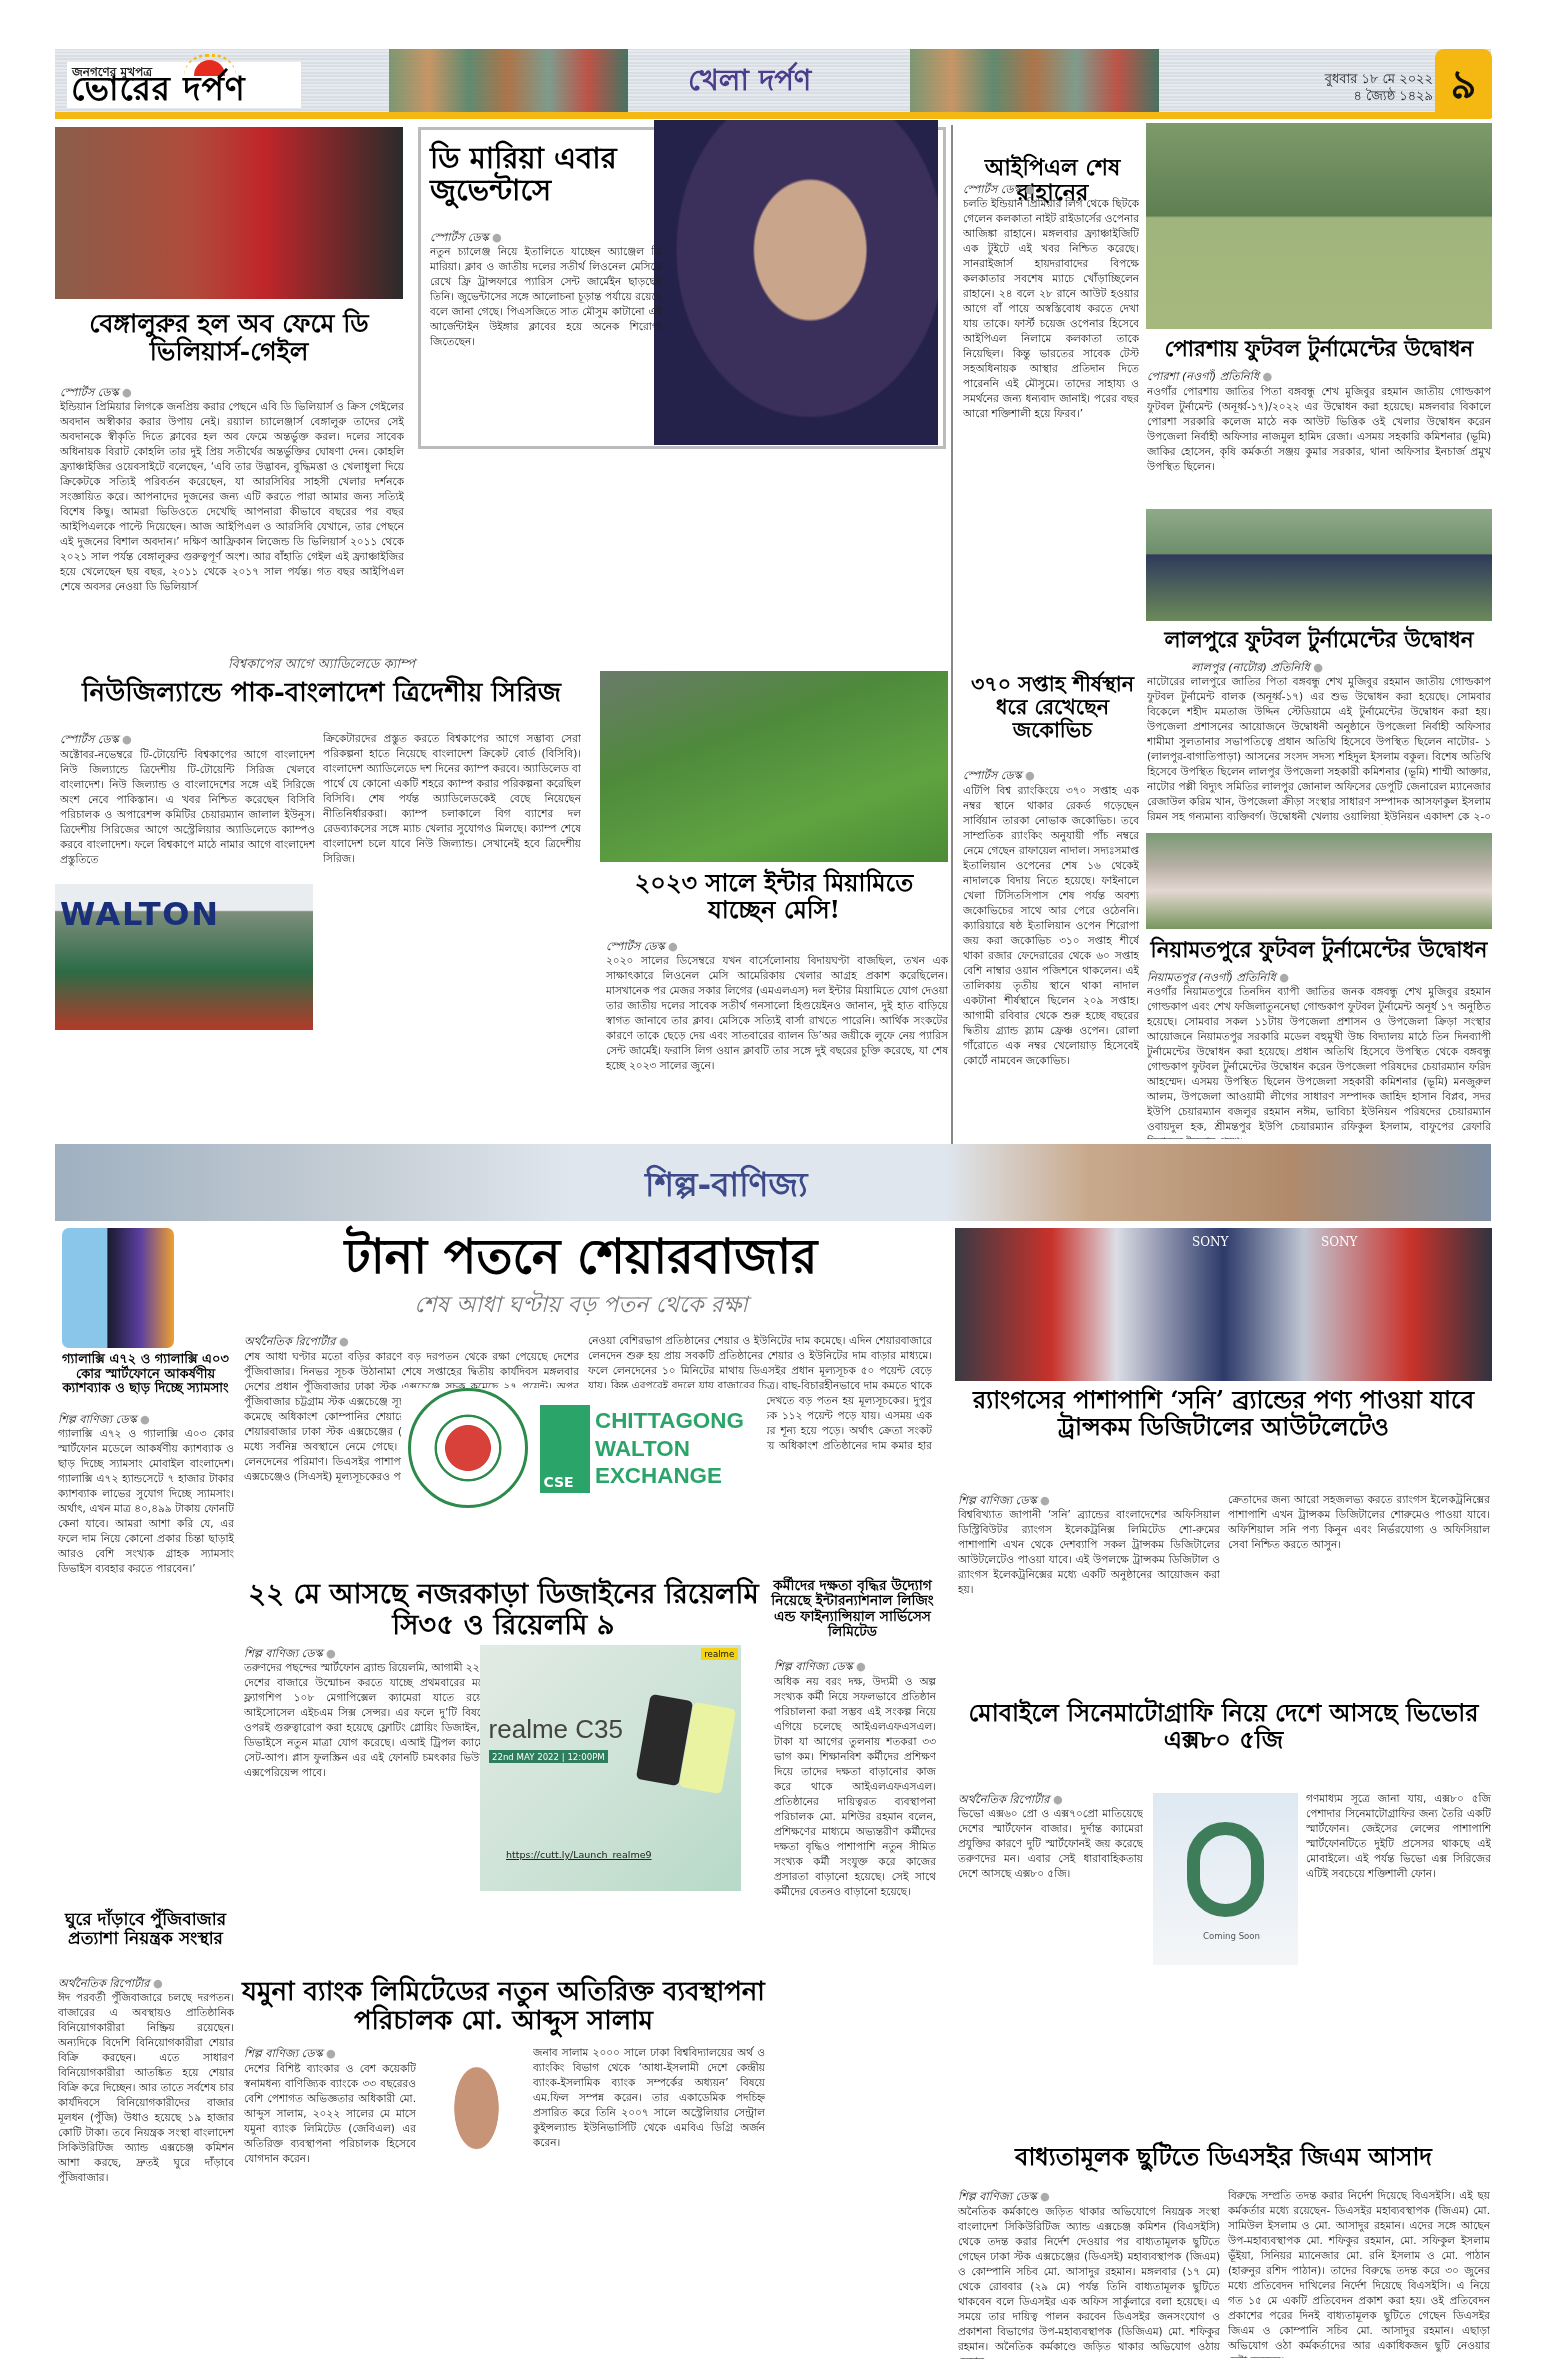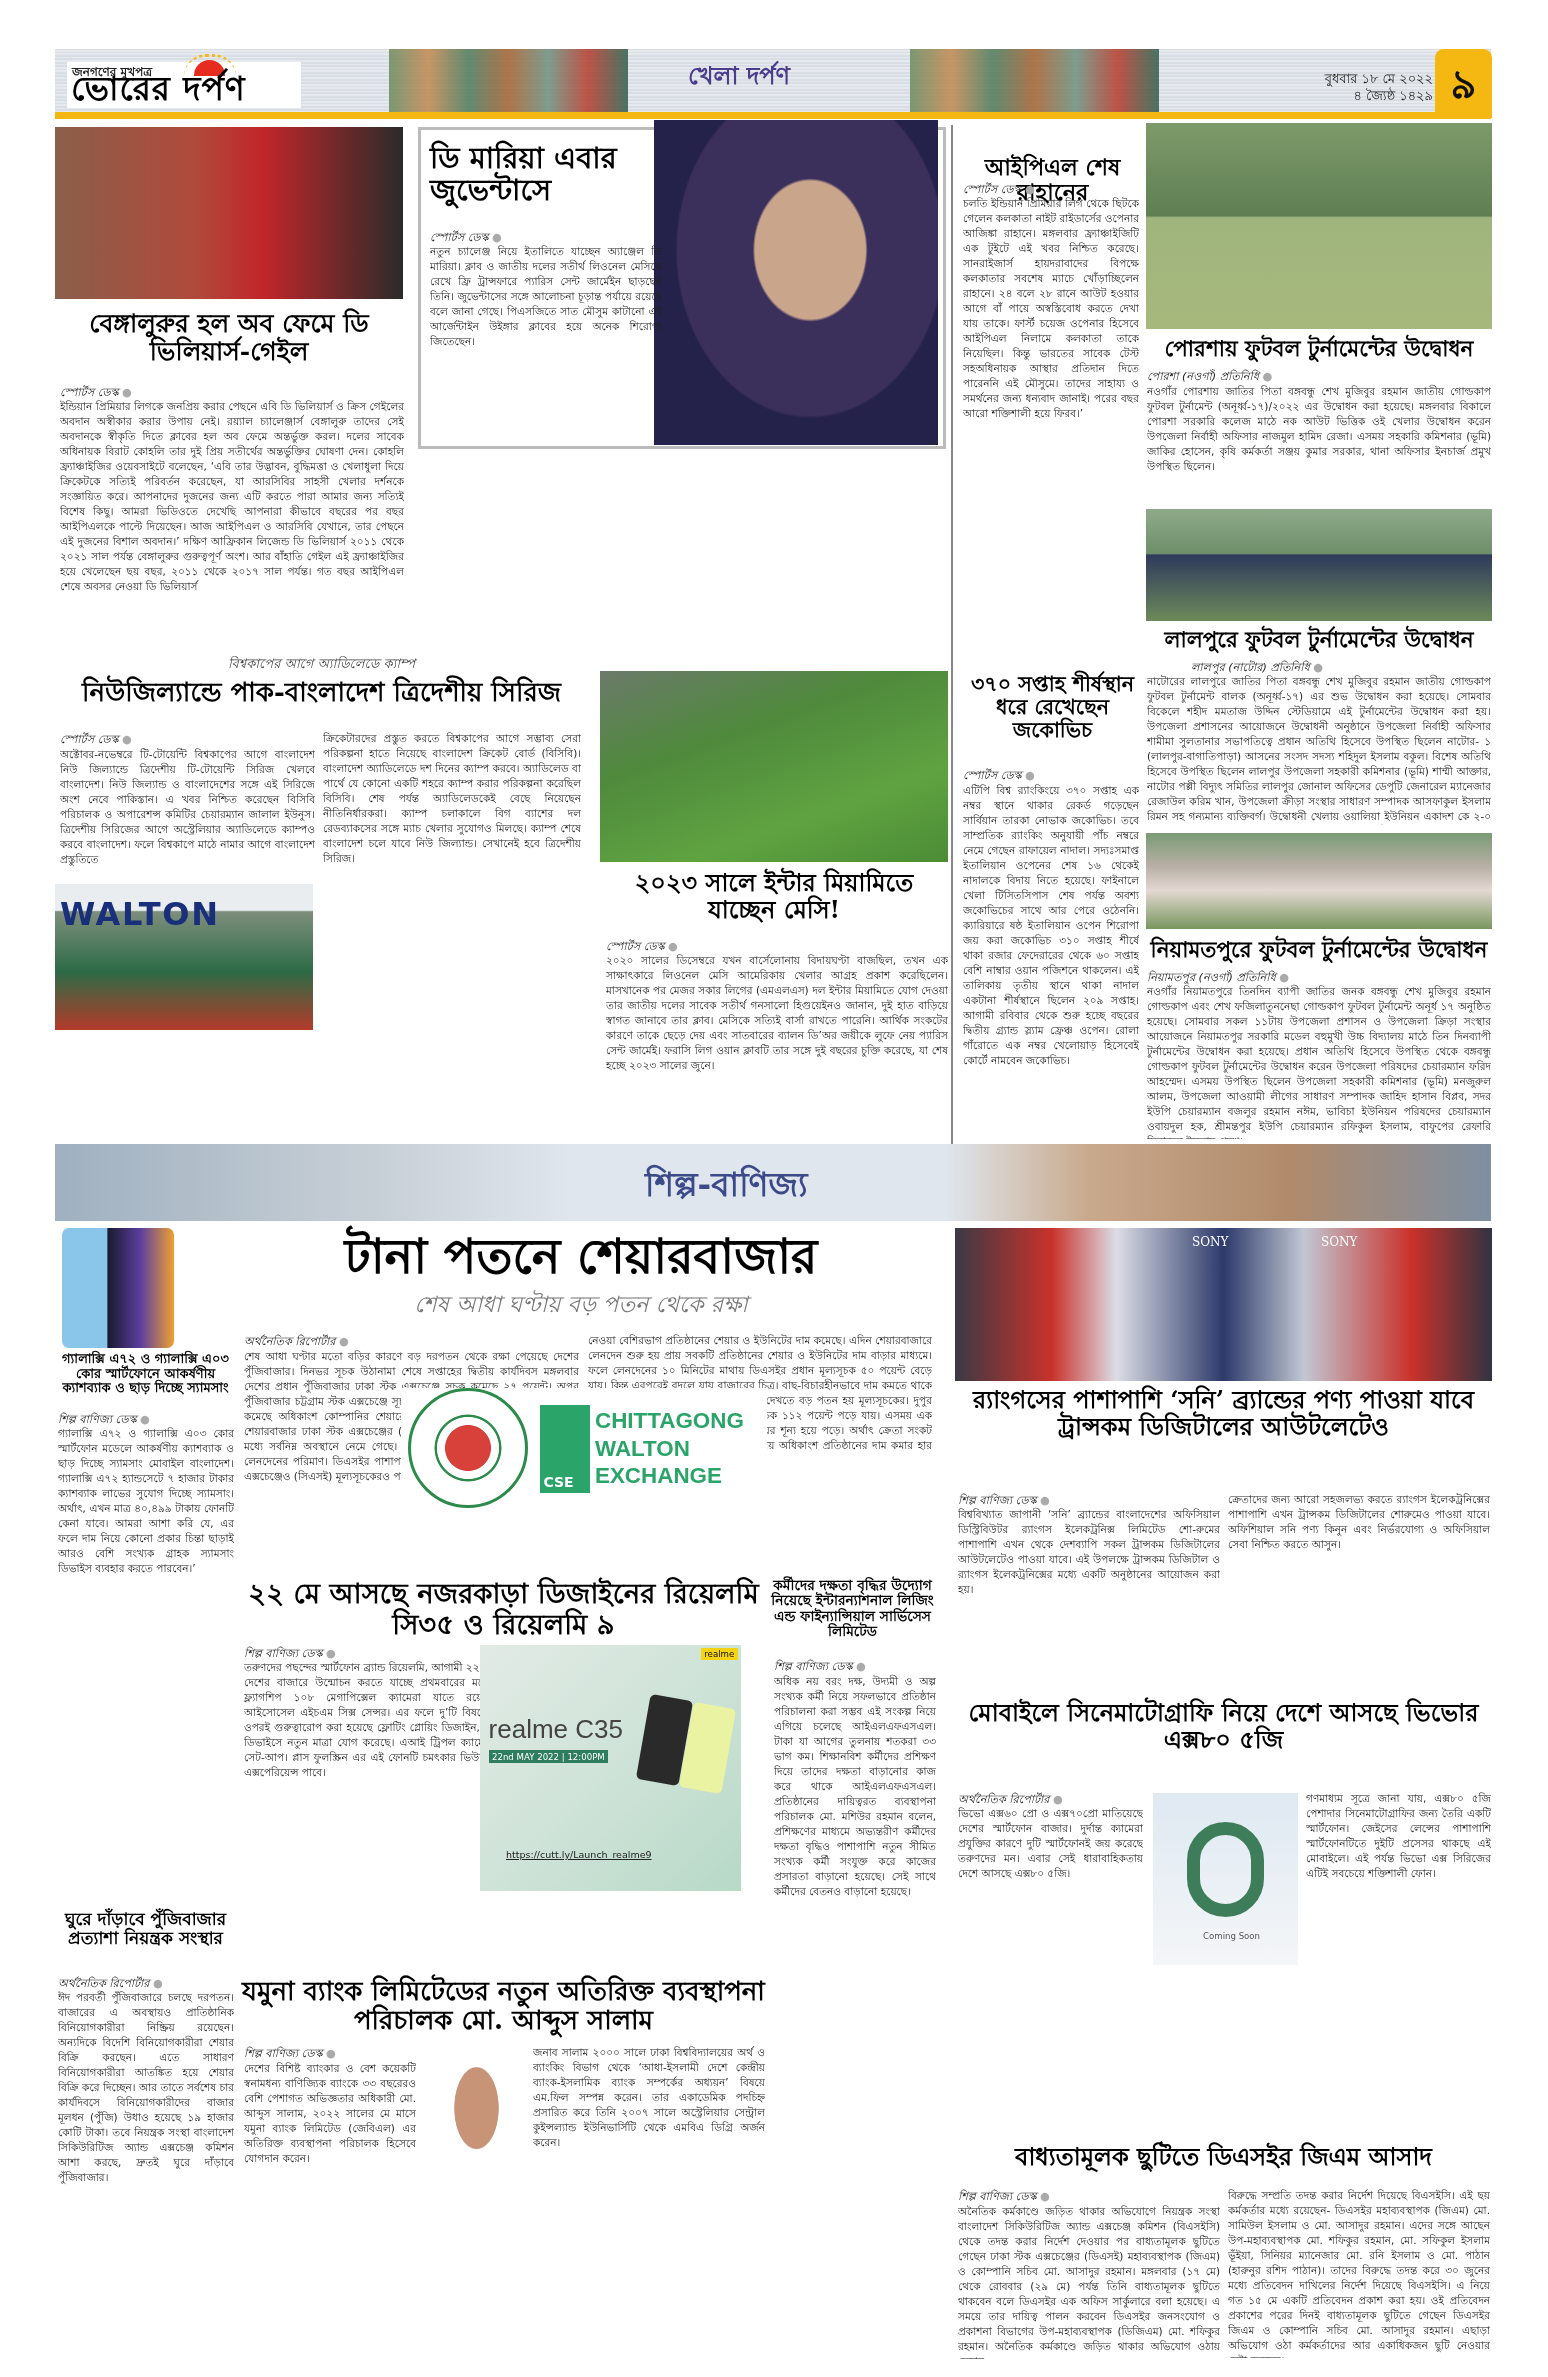--- a/index.html
+++ b/index.html
@@ -10,21 +10,21 @@
 
   
   .masthead { left: 55px; top: 49px; width: 1436px; height: 69px; background: repeating-linear-gradient(0deg,#d9dee4 0 1.7px,#e6eaee 1.7px 3.4px); }
   .masthead-bar { left: 55px; top: 112px; width: 1436px; height: 6.9px; background: #f5b812; }
   .logo-box { left: 67px; top: 62px; width: 234px; height: 46px; background: #fff; }
   .logo-tag { left: 72px; top: 63px; font-size: 12px; font-weight: bold; color: #222; }
   .logo-text { left: 71px; top: 71px; font-size: 33px; font-weight: 900; color: #000; letter-spacing: 0.9px; font-family: "DejaVu Serif", serif; line-height: 36px; }
   .logo-sun { left: 194px; top: 60px; width: 31px; height: 15.5px; background: #e62b1f; border-radius: 15.5px 15.5px 0 0; }
   .logo-rays { left: 184px; top: 54px; width: 52px; height: 21.5px; border-top: 3.4px dotted #f5b812; border-radius: 26px 26px 0 0; }
   .banner-photo { top: 49px; height: 64px; background: linear-gradient(90deg,#6a8a5e,#c2884f,#4b7a5a,#a4612f,#6d8f7d,#b63a2a,#2d5f4a); opacity: .85; }
-  .banner-title { left: 688px; top: 57px; font-size: 24px; font-weight: bold; color: #4b3c8c; font-family: "DejaVu Serif", serif; }
+  .banner-title { left: 688px; top: 57px; font-size: 29px; font-weight: bold; color: #4b3c8c; font-family: "DejaVu Serif", serif; }
   .date-line { right: 115px; text-align: right; font-size: 13px; color: #222; }
   .page-num-box { left: 1435px; top: 49px; width: 57px; height: 69px; background: #f5b812; border-radius: 8.6px 8.6px 0 0; }
   .page-num { left: 1435px; top: 53px; width: 57px; text-align: center; font-size: 40px; font-weight: bold; color: #111; font-family: "DejaVu Serif", serif; }
 
   
   .headline { font-family: "DejaVu Serif", serif; font-weight: bold; color: #000; line-height: 1.12; text-align: center; }
   .byline { font-style: italic; font-size: 11.2px; color: #222; }
   .byline::after { content: " ●"; color: #aaa; font-style: normal; }
   .body-text { font-size: 10.5px; line-height: 15px; color: #222; text-align: justify; overflow: hidden; }
   .photo { background: #777; overflow: hidden; }

